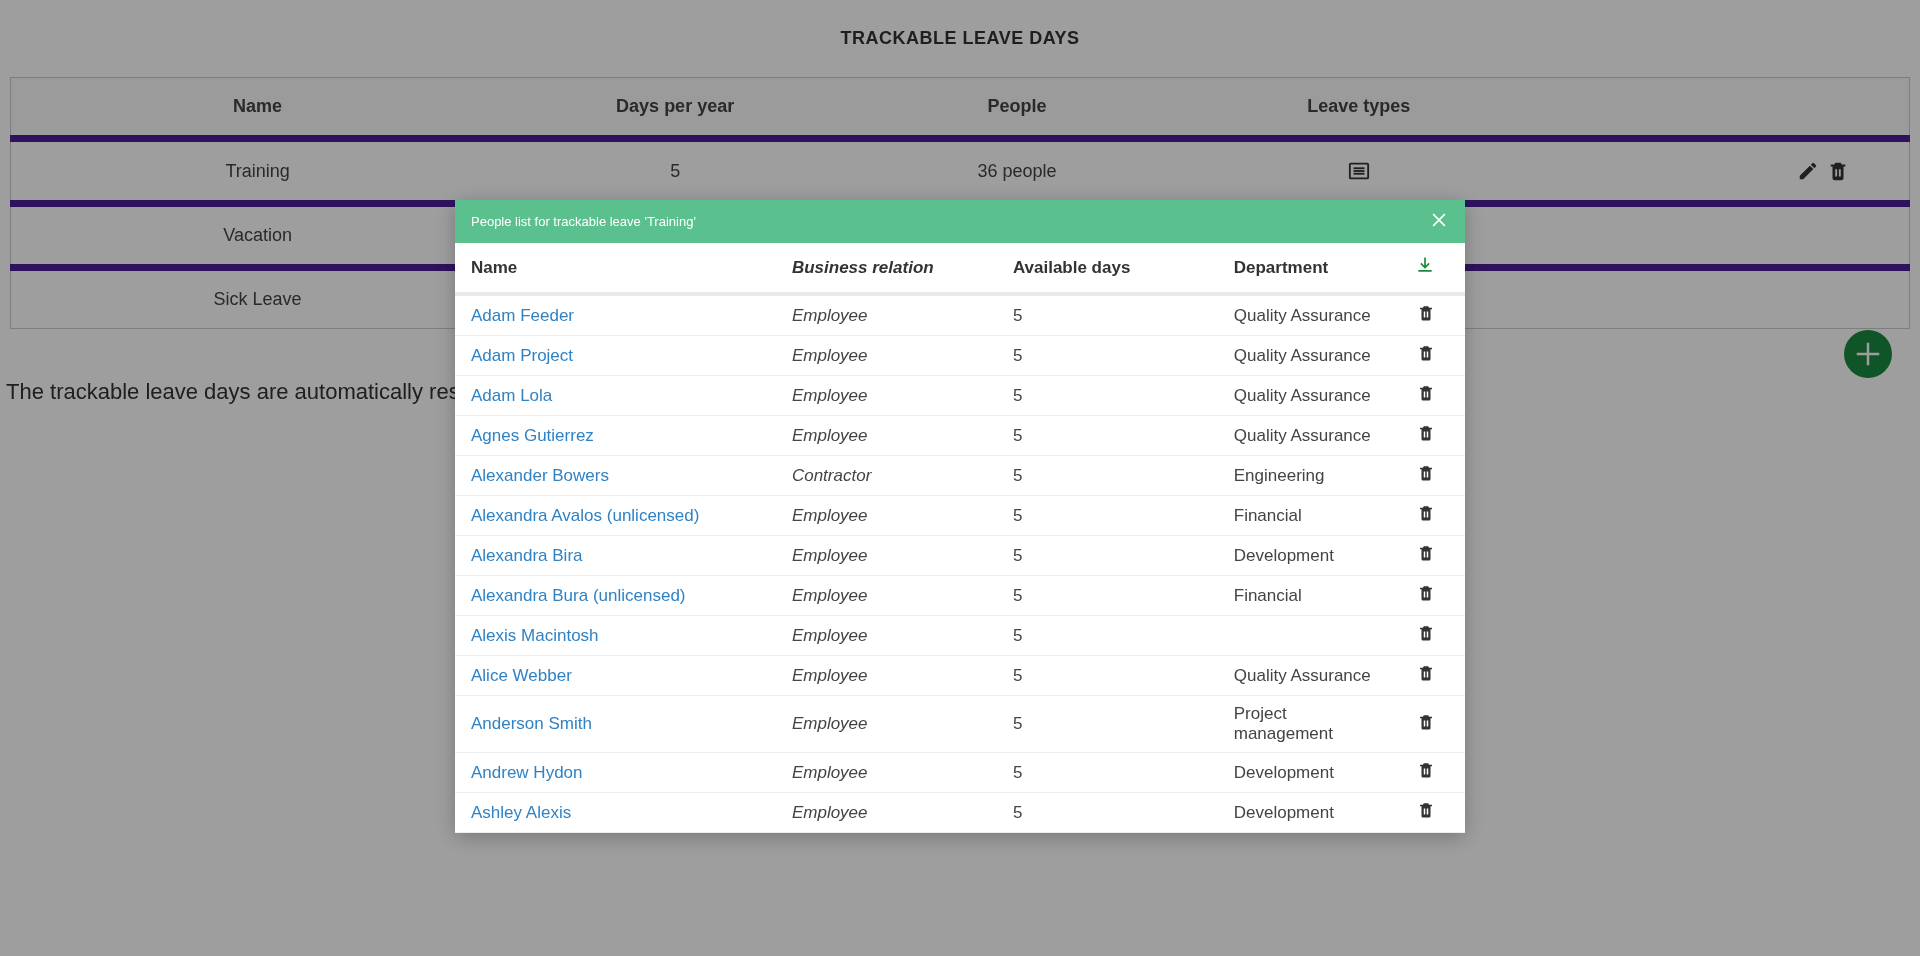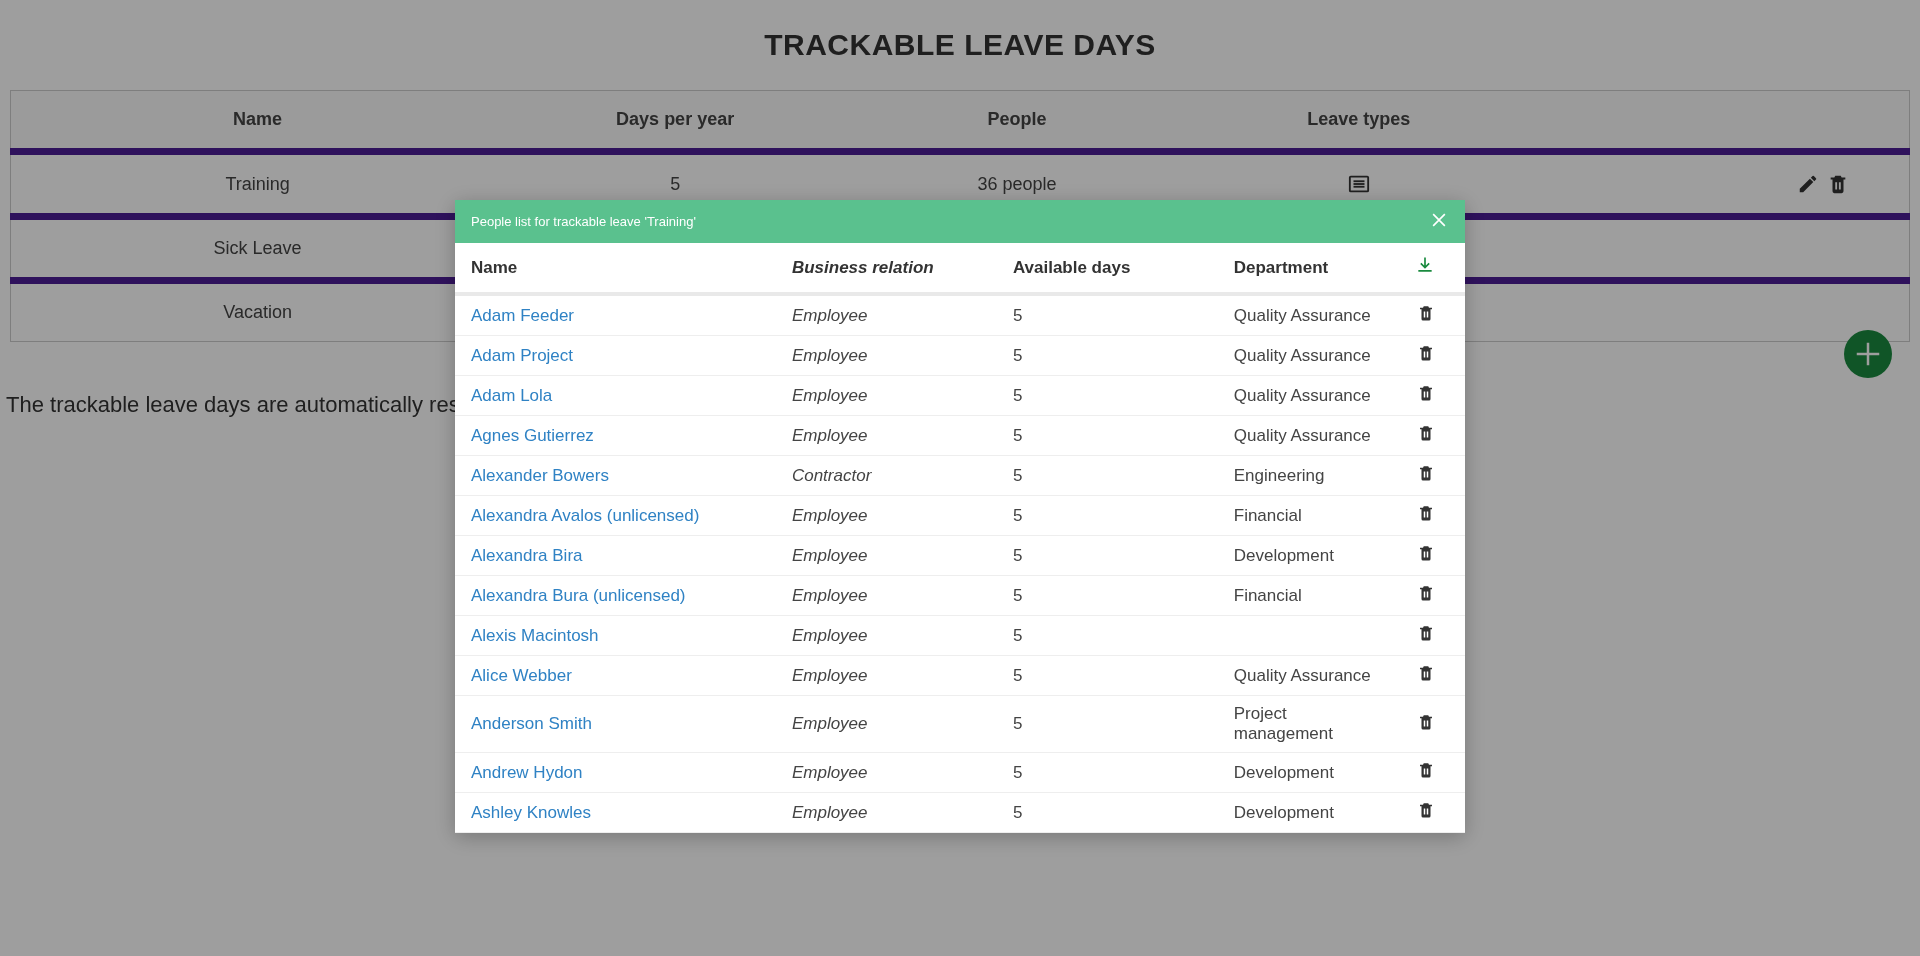--- a/index.html
+++ b/index.html
@@ -5,21 +5,21 @@
   * { box-sizing: border-box; margin: 0; padding: 0; }
   html, body { width: 100%; height: 100%; font-family: "Segoe UI", Arial, sans-serif; background: #fff; color: #333; }
   .page {
     position: relative;
     width: 100%;
     min-height: 100%;
     padding-top: 10px;
   }
   .page-title {
     text-align: center;
-    font-size: 30px;
+    font-size: 18px;
     font-weight: 700;
     letter-spacing: 0.5px;
     color: #333;
     margin: 18px 0 28px 0;
   }
   .leave-table {
     width: calc(100% - 20px);
     margin: 0 10px;
     border: 1px solid #ccc;
     border-collapse: collapse;
@@ -149,28 +149,28 @@
                 <line x1="6" y1="12" x2="18" y2="12" stroke="#333" stroke-width="2"></line>
                 <line x1="6" y1="15" x2="18" y2="15" stroke="#333" stroke-width="2"></line>
               </svg></span></td>
           <td class="col-actions"><span><svg class="icon-svg" viewBox="0 0 24 24">
                 <path d="M3 17.25V21h3.75L17.81 9.94l-3.75-3.75L3 17.25zM20.71 7.04a1 1 0 0 0 0-1.41l-2.34-2.34a1 1 0 0 0-1.41 0l-1.83 1.83 3.75 3.75 1.83-1.83z"></path>
               </svg></span><span class="icon-gap"><svg class="icon-svg" viewBox="0 0 24 24">
                 <path d="M6 7h12v13a2 2 0 0 1-2 2H8a2 2 0 0 1-2-2V7zm3-4h6l1 2h4v2H4V5h4l1-2zM9 10v8h2v-8H9zm4 0v8h2v-8h-2z"></path>
               </svg></span></td>
         </tr>
         <tr>
-          <td class="col-name">Sick Leave</td>
+          <td class="col-name">Vacation</td>
           <td class="col-days"></td>
           <td class="col-people"></td>
           <td class="col-types"></td>
           <td class="col-actions"></td>
         </tr>
         <tr>
-          <td class="col-name">Vacation</td>
+          <td class="col-name">Sick Leave</td>
           <td class="col-days"></td>
           <td class="col-people"></td>
           <td class="col-types"></td>
           <td class="col-actions"></td>
         </tr>
       </tbody>
   </table>
 
   <div class="reset-text">The trackable leave days are automatically reset on</div>
 
@@ -310,21 +310,21 @@
               <tr>
                 <td class="name mcol-name"><a>Andrew Hydon</a></td>
                 <td class="mcol-rel">Employee</td>
                 <td class="mcol-days">5</td>
                 <td class="mcol-dept">Development</td>
                 <td class="del mcol-del"><span><svg viewBox="0 0 24 24">
                       <path d="M6 7h12v13a2 2 0 0 1-2 2H8a2 2 0 0 1-2-2V7zm3-4h6l1 2h4v2H4V5h4l1-2zM9 10v8h2v-8H9zm4 0v8h2v-8h-2z"></path>
                     </svg></span></td>
               </tr>
               <tr>
-                <td class="name mcol-name"><a>Ashley Knowles</a></td>
+                <td class="name mcol-name"><a>Ashley Alexis</a></td>
                 <td class="mcol-rel">Employee</td>
                 <td class="mcol-days">5</td>
                 <td class="mcol-dept">Development</td>
                 <td class="del mcol-del"><span><svg viewBox="0 0 24 24">
                       <path d="M6 7h12v13a2 2 0 0 1-2 2H8a2 2 0 0 1-2-2V7zm3-4h6l1 2h4v2H4V5h4l1-2zM9 10v8h2v-8H9zm4 0v8h2v-8h-2z"></path>
                     </svg></span></td>
               </tr>
             </tbody>
         </table>
       </div>

